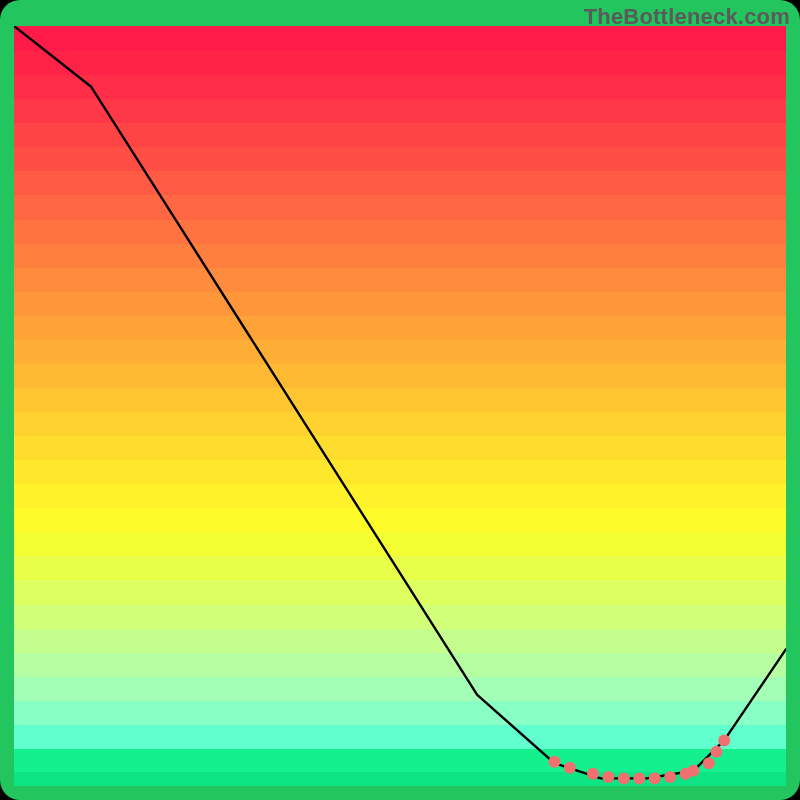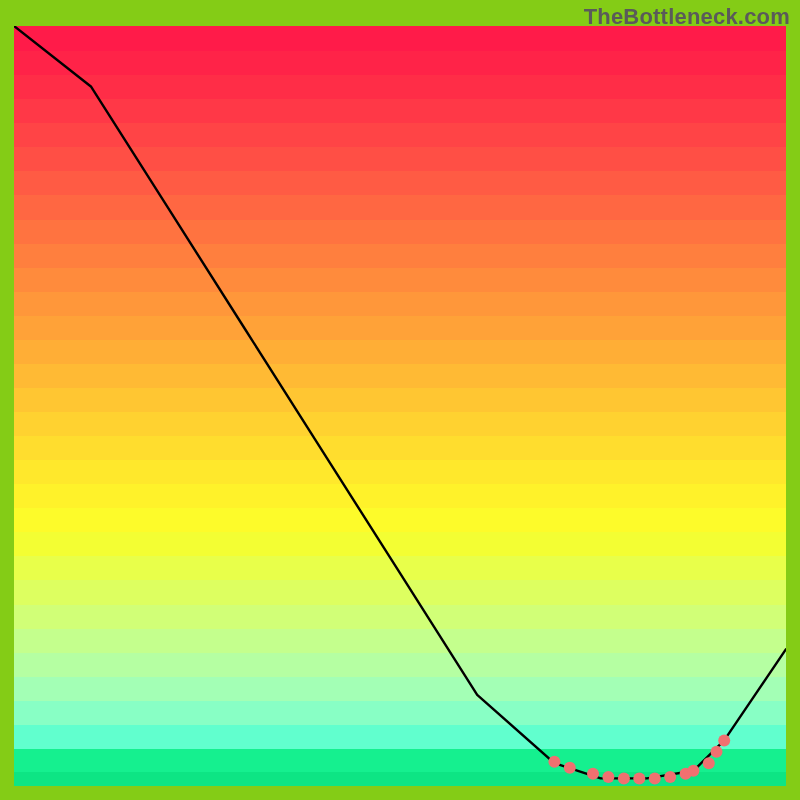--- a/index.html
+++ b/index.html
@@ -8,21 +8,22 @@
     width: 800px;
     height: 800px;
     background: #000;
     font-family: Arial, Helvetica, sans-serif;
     overflow: hidden;
   }
   .stage {
     position: relative;
     width: 800px;
     height: 800px;
-    background: #84cc16;
+    background: #22c55e;
+    border-radius: 20px;
   }
   .watermark {
     position: absolute;
     top: 4px;
     right: 10px;
     color: #5a5a5a;
     font-size: 22px;
     font-weight: 600;
     letter-spacing: 0.2px;
     z-index: 50;

